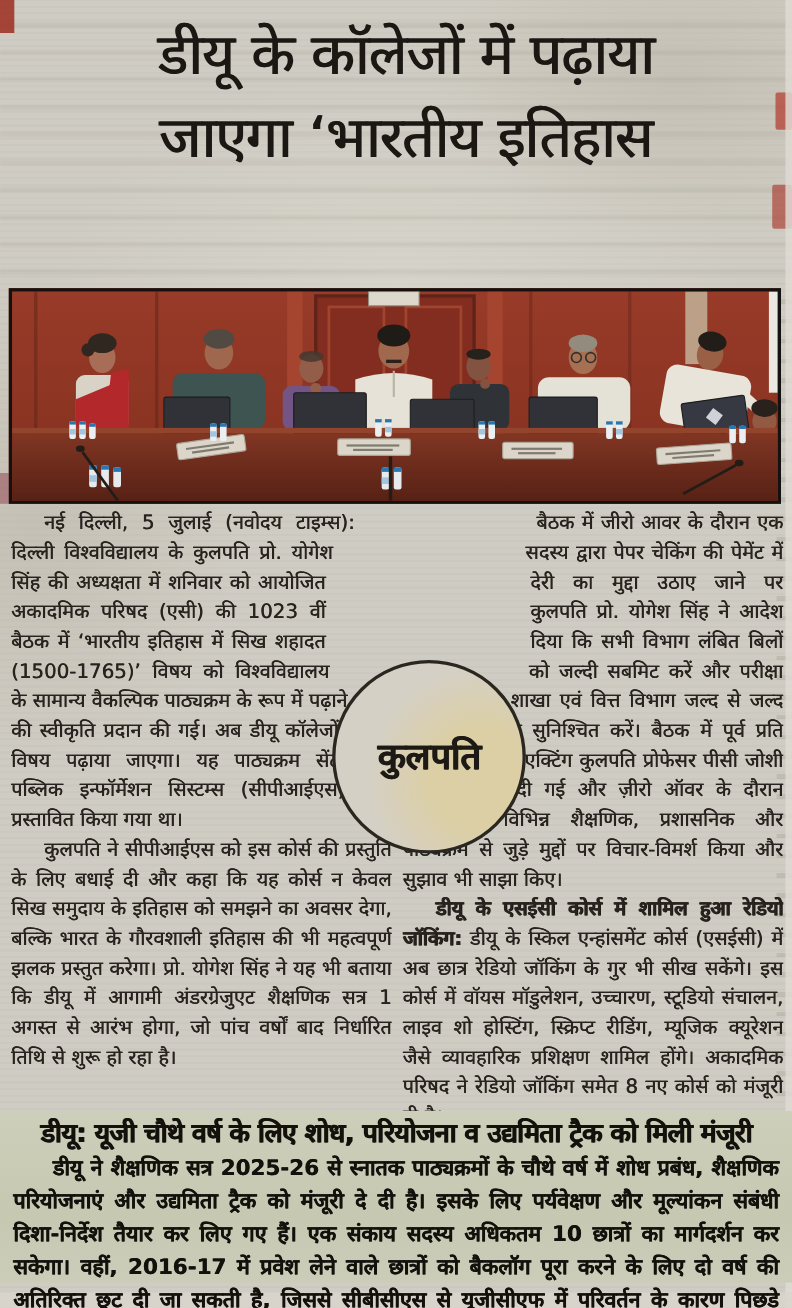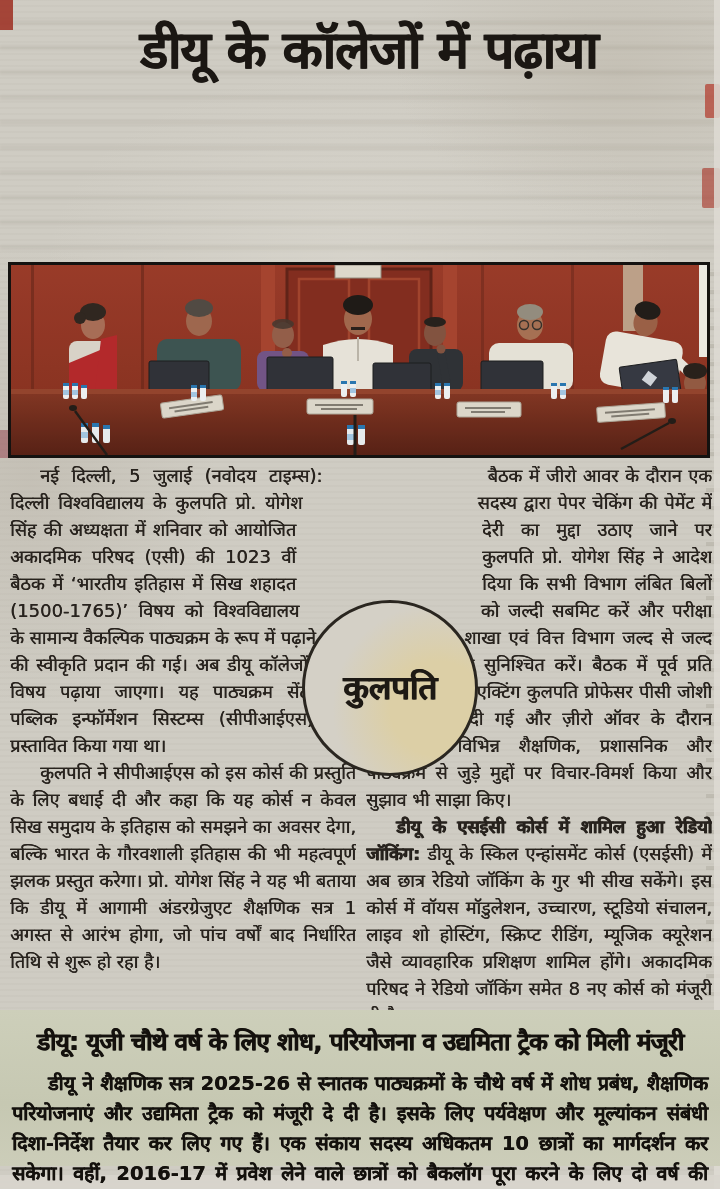--- a/index.html
+++ b/index.html
@@ -24,21 +24,21 @@
   .artifact{position:absolute;pointer-events:none;}
   .a-tl{left:0;top:0;width:13px;height:30px;background:#9c2d20;opacity:.85;}
   .a-r1{right:0;top:84px;width:15px;height:34px;background:#b2372a;opacity:.7;border-radius:2px;}
   .a-r2{right:0;top:168px;width:18px;height:40px;background:#a83426;opacity:.62;border-radius:2px;}
   .a-bl{left:0;top:430px;width:8px;height:28px;background:#8c3040;opacity:.45;}
   .edge-r{right:0;top:0;width:6px;height:100%;background:#dedbd4;opacity:.85;}
   .edge-b{left:0;bottom:0;width:100%;height:14px;background:#d8d5cd;opacity:.9;}
 
   
   .headline{position:absolute;left:0;top:12px;width:720px;text-align:center;color:#1b1713;}
-  .h-line{font-size:52px;line-height:76px;font-weight:bold;letter-spacing:-1px;
+  .h-line{font-size:52px;line-height:76px;font-weight:normal;letter-spacing:-1px;
     text-shadow:1px 0 0 #1b1713;white-space:nowrap;margin-left:17px;}
   .h-line .red{color:#c11a1f;text-shadow:1px 0 0 #c11a1f;}
   .h-line .gap{display:inline-block;width:18px;}
 
   
   .photo{position:absolute;left:8px;top:262px;width:702px;height:196px;margin:0;
     border:3px solid #141210;box-sizing:border-box;background:#8f2b1b;}
   .photo svg{display:block;width:100%;height:100%;}
 
   
@@ -59,41 +59,42 @@
     border:3px solid #2a2620;box-sizing:border-box;
     background:radial-gradient(circle at 78% 62%, #dccfa6 0 28%, transparent 62%), #d4d0c6;
     display:flex;flex-direction:row;align-items:center;justify-content:center;
     color:#1d1914;font-weight:bold;font-size:33px;line-height:42px;text-align:center;
     text-shadow:1px 0 0 #1d1914;}
 
   
   .bottom{position:absolute;left:0;top:1010px;width:720px;height:156px;box-sizing:border-box;
     background:linear-gradient(180deg,#cdcfba 0%,#c6c8b2 60%,#cccdb9 100%);
     padding:5px 12px 0 12px;color:#14110d;}
-  .bottom h2{margin:12px;font-size:24px;line-height:30px;font-weight:bold;text-align:center;
+  .bottom h2{margin:0;font-size:24px;line-height:30px;font-weight:bold;text-align:center;
     letter-spacing:-.5px;text-shadow:.9px 0 0 #14110d;white-space:nowrap;}
   .bottom p{margin:2px 0 0 0;font-size:19.5px;line-height:30px;font-weight:bold;
     text-align:justify;text-indent:36px;text-shadow:.4px 0 0 #14110d;}
 </style>
 </head>
 <body>
 
 <div class="page">
 
   <div class="ghost-top"></div>
   <div class="ghost-side"></div>
   <div class="artifact a-tl"></div>
   <div class="artifact a-r1"></div>
   <div class="artifact a-r2"></div>
   <div class="artifact a-bl"></div>
   <div class="artifact edge-r"></div>
   <div class="artifact edge-b"></div>
 
   <header class="headline">
     <div class="h-line">डीयू के कॉलेजों में पढ़ाया</div>
+    <div class="h-line">जाएगा ‘भारतीय इतिहास</div>
   </header>
 
   <figure class="photo">
     <svg viewBox="0 0 696 190" preserveAspectRatio="none">
       <defs>
         <linearGradient id="wallG" x1="0" y1="0" x2="0" y2="1">
           <stop offset="0" stop-color="#95301d"></stop>
             <stop offset="1" stop-color="#7d2312"></stop>
         </linearGradient>
         <linearGradient id="deskG" x1="0" y1="0" x2="0" y2="1">

